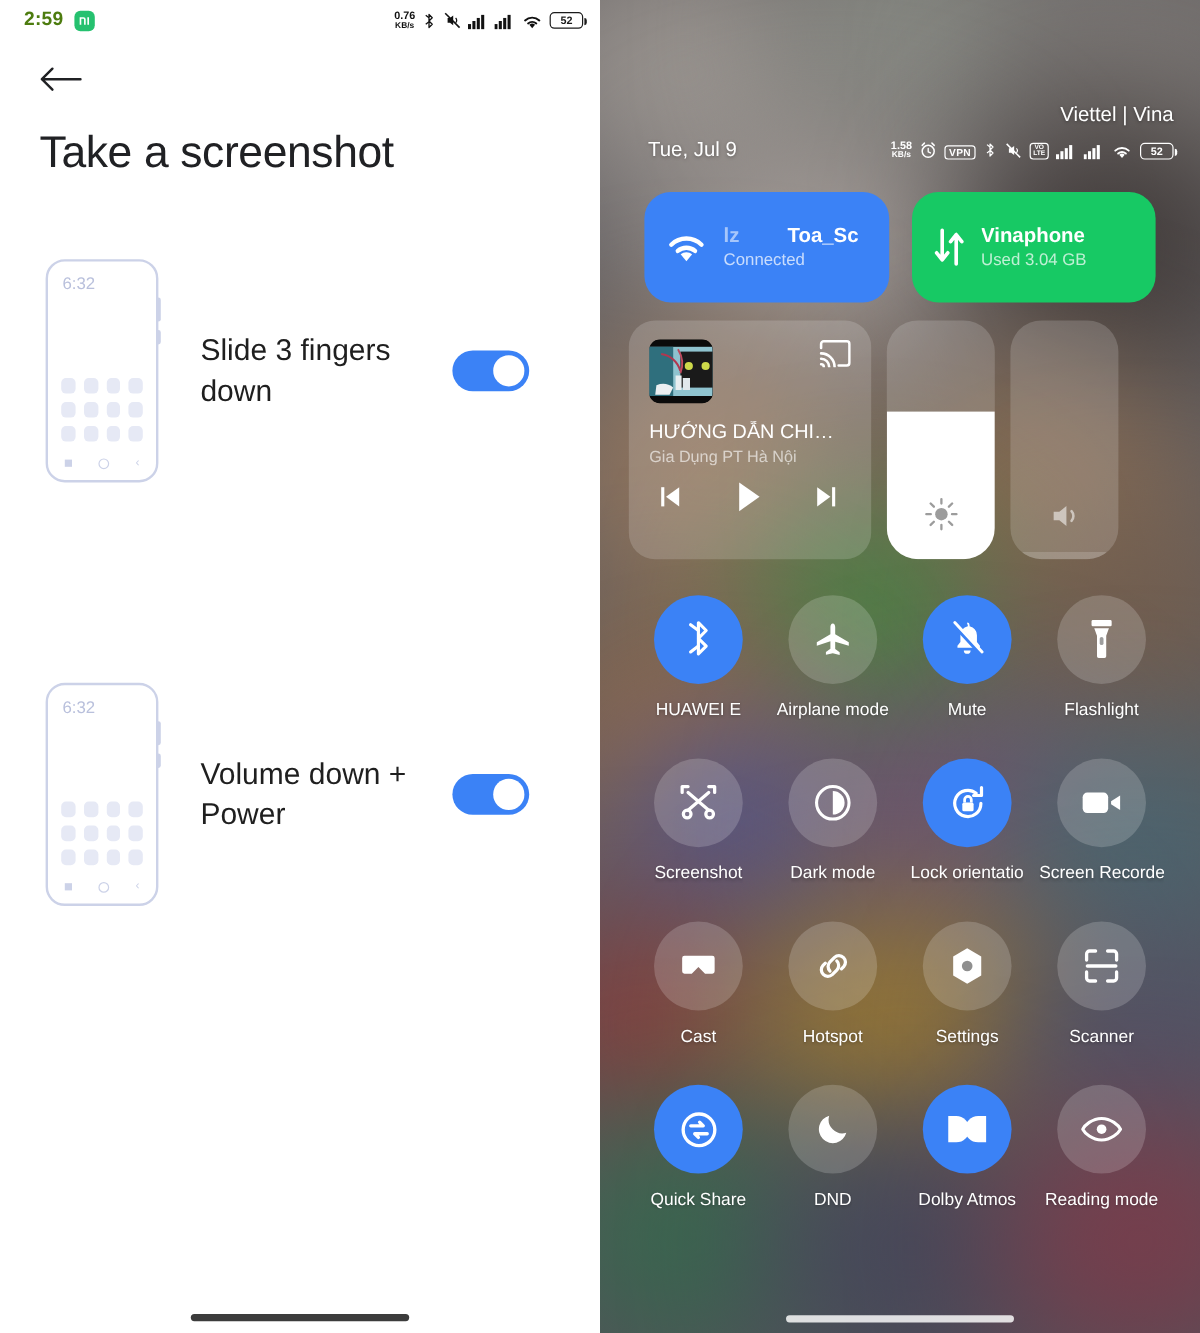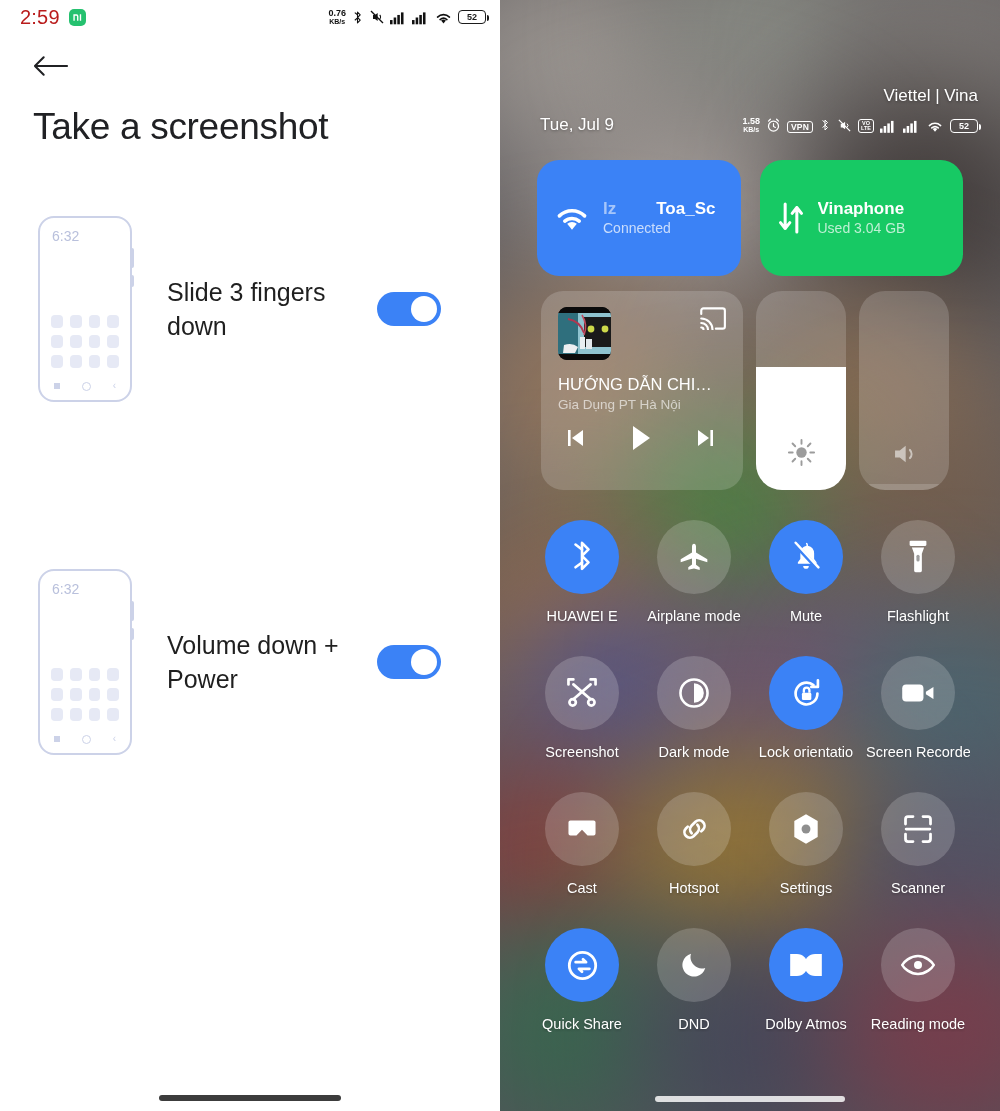--- a/index.html
+++ b/index.html
@@ -16,21 +16,21 @@
     width: 500px; height: 1111px;
     background: #ffffff;
     flex: 0 0 500px;
     overflow: hidden;
   }
   .l-statusbar {
     height: 34px; display: flex; align-items: center;
     justify-content: space-between; padding: 0 14px 0 20px;
   }
   .l-sb-left { display: flex; align-items: center; gap: 9px; }
-  .l-clock { font-size: 20px; color: #b91c1c; font-weight: 400; letter-spacing: .2px; }
+  .l-clock { font-size: 16px; color: #4d7c0f; font-weight: 700; letter-spacing: .2px; }
   .mi-badge {
     width: 17px; height: 17px; border-radius: 5px; background: #25c16f;
     display: flex; align-items: center; justify-content: center;
   }
   .l-sb-right { display: flex; align-items: center; gap: 5px; }
   .netspeed { display: flex; flex-direction: column; align-items: center; line-height: 1; }
   .netspeed .v { font-size: 9px; color: #111; font-weight: 700; }
   .netspeed .u { font-size: 7px; color: #111; font-weight: 700; }
   .sb-ico { display: block; }
   .batt {
@@ -135,36 +135,36 @@
   }
   .batt-w::after {
     content: ""; position: absolute; right: -4px; top: 4px;
     width: 2.5px; height: 6px; background: #fff; border-radius: 0 2px 2px 0;
   }
   .batt-w span { font-size: 9px; font-weight: 700; color: #fff; }
 
   
   .conn-row { display: flex; gap: 19px; padding: 25px 37px 0 37px; }
   .conn-card {
-    flex: 1; height: 116px; border-radius: 22px; display: flex; align-items: center;
+    flex: 1; height: 92px; border-radius: 22px; display: flex; align-items: center;
     padding: 16px 17px; gap: 13px; overflow: hidden;
   }
   .conn-card.wifi { background: #3b82f6; }
   .conn-card.data { background: #17c964; }
   .conn-txt { min-width: 0; flex: 1; overflow: hidden; }
   .conn-title {
     font-size: 17px; font-weight: 700; color: #fff; white-space: nowrap;
     overflow: hidden; line-height: 1.25;
   }
   .conn-title.marquee { display: flex; gap: 40px; }
   .conn-title .ghost { opacity: .55; font-weight: 700; }
   .conn-sub { font-size: 14px; color: rgba(255,255,255,.72); white-space: nowrap; line-height: 1.35; }
 
   
-  .media-row { display: flex; gap: 13px; padding: 15px 37px 0 41px; align-items: stretch; }
+  .media-row { display: flex; gap: 13px; padding: 15px 37px 0 24px; align-items: stretch; }
   .media-card {
     flex: 0 0 202px; height: 199px; border-radius: 22px;
     background: rgba(255,255,255,.17); padding: 16px 17px 0 17px; position: relative;
   }
   .media-top { display: flex; justify-content: space-between; align-items: flex-start; }
   .album {
     width: 53px; height: 53px; border-radius: 9px; overflow: hidden;
     background: #0d0d0d; position: relative; flex: 0 0 53px;
   }
   .album .art { position: absolute; inset: 0; }

